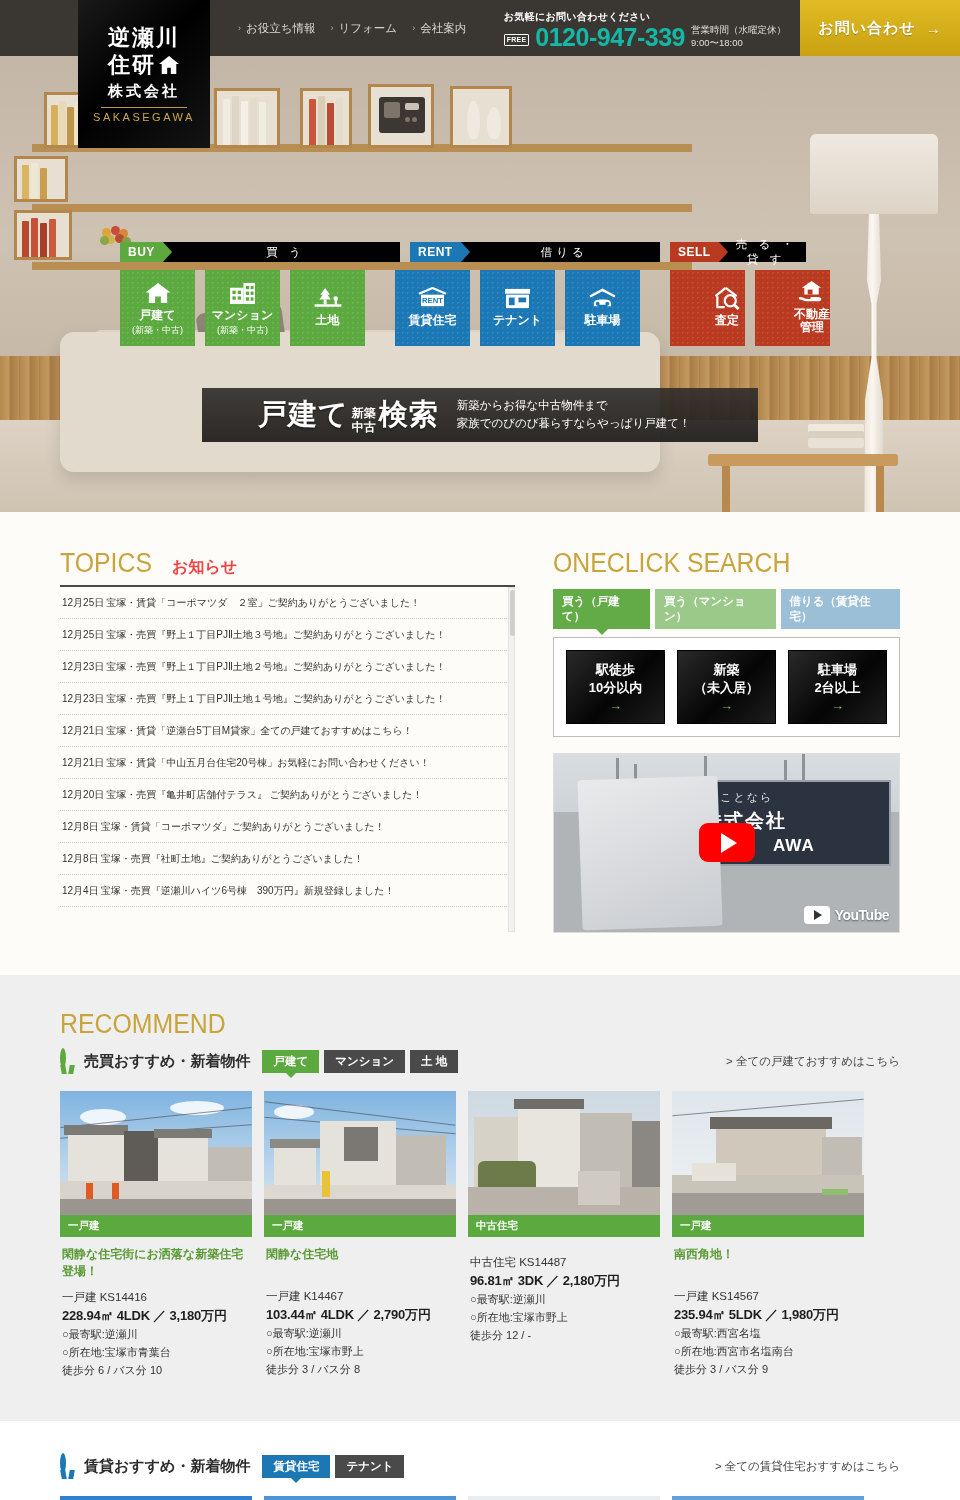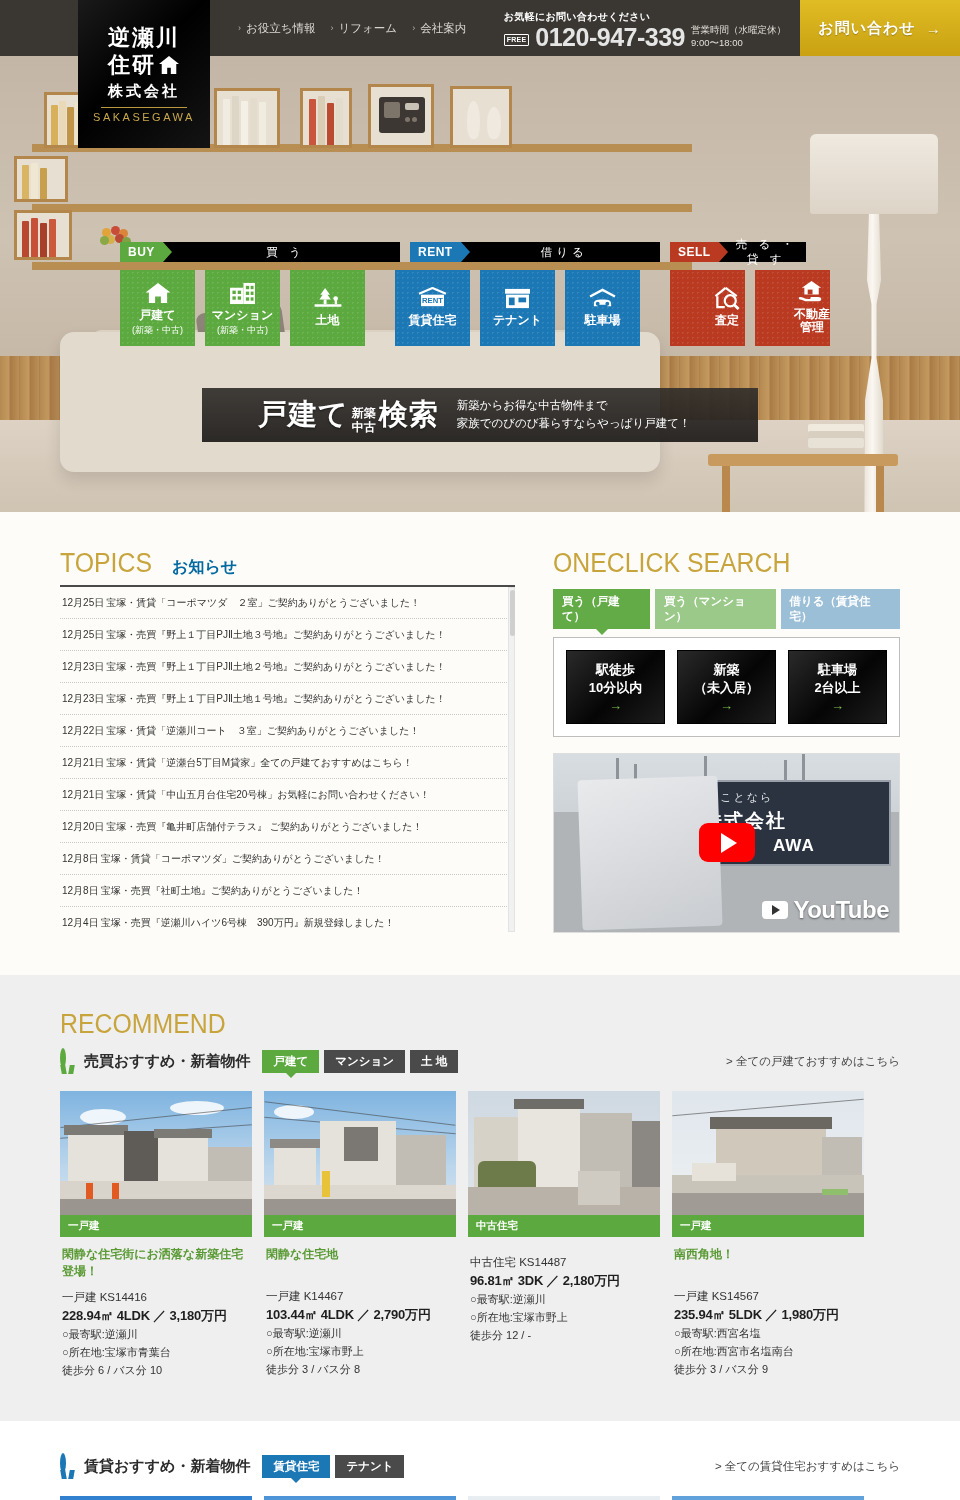--- a/index.html
+++ b/index.html
@@ -60,21 +60,21 @@
   }
   .tel-block{ text-align:left; padding-right:14px; padding-top:4px; }
   .tel-lead{ color:#fff; font-size:10px; font-weight:bold; letter-spacing:.3px; }
   .tel-row{ display:flex; align-items:flex-end; gap:6px; }
   .free-badge{
     border:1.5px solid #fff; color:#fff; font-size:7px; font-weight:bold;
     padding:0 2px; line-height:10px; border-radius:1px; margin-bottom:4px;
     letter-spacing:.2px;
   }
   .tel-num{
-    color:#e5e5e5; font-size:25px; font-weight:bold; letter-spacing:-0.5px;
+    color:#14b8a6; font-size:25px; font-weight:bold; letter-spacing:-0.5px;
     line-height:26px;
   }
   .tel-hours{ color:#e2ded7; font-size:9.5px; line-height:11px; margin-bottom:2px; }
   .contact-btn{
     background:linear-gradient(180deg,#e0bc24 0%,#c9a112 100%);
     color:#fff; font-weight:bold; font-size:15px;
     height:56px; width:160px;
     display:flex; align-items:center; justify-content:center; gap:10px;
     text-decoration:none; letter-spacing:1px;
     text-shadow:0 1px 1px rgba(0,0,0,.25);
@@ -180,21 +180,21 @@
   
   .band-top{ background:#fdfcf8; padding:28px 0 34px; }
   .container{ width:840px; margin:8px auto; }
   .cols{ display:flex; gap:38px; }
   .col-left{ width:455px; }
   .col-right{ width:347px; }
   .sec-head{ display:flex; align-items:baseline; gap:12px; }
   .sec-en{ font-size:27px; color:#c8a43c; letter-spacing:0px; font-weight:normal;
     font-family:"Liberation Sans Narrow","Liberation Sans",sans-serif; transform:scaleX(.92);
     transform-origin:left center; }
-  .sec-ja{ font-size:16px; font-weight:bold; color:#0369a1; }
+  .sec-ja{ font-size:16px; font-weight:bold; color:#ef4444; }
   .topics-rule{ height:2px; background:#4a4a4a; margin-top:6px; }
   .topics-list{ position:relative; height:345px; overflow:hidden; }
   .topic-row{
     border-bottom:1px dotted #c9c9c9; padding:9px 2px 8px;
     font-size:10px; color:#333; white-space:nowrap; overflow:hidden;
     display:flex; gap:2px; cursor:pointer;
   }
   .topic-date{ color:#333; }
   .scrollbar{
     position:absolute; right:0; top:0; width:7px; height:345px;
@@ -237,21 +237,21 @@
     background:linear-gradient(160deg,#e9eaec,#c9ccd0); border-radius:4px; transform:rotate(-2deg); }
   .vb-pole{ position:absolute; width:3px; background:#8e9399; }
   .yt-play{ position:absolute; left:50%; top:50%; width:56px; height:39px; margin:-20px 0 0 -28px;
     background:#ff0000; border-radius:9px; display:flex; align-items:center; justify-content:center; }
   .yt-play:after{ content:""; border-left:16px solid #fff; border-top:10px solid transparent;
     border-bottom:10px solid transparent; margin-left:4px; }
   .yt-logo{ position:absolute; right:10px; bottom:8px; display:flex; align-items:center; gap:5px; }
   .yt-logo .m{ width:26px; height:18px; background:#fff; border-radius:4px; position:relative; }
   .yt-logo .m:after{ content:""; position:absolute; left:10px; top:4px; border-left:8px solid #333;
     border-top:5px solid transparent; border-bottom:5px solid transparent; }
-  .yt-logo .w{ color:#fff; font-size:24px; font-weight:bold; letter-spacing:-.5px;
+  .yt-logo .w{ color:#fff; font-size:14px; font-weight:bold; letter-spacing:-.5px;
     text-shadow:0 1px 2px rgba(0,0,0,.5); }
 
   
   .band-rec{ background:#efefef; padding:26px 12px 34px; }
   .rec-en{ font-size:27px; color:#c8a43c;
     font-family:"Liberation Sans Narrow","Liberation Sans",sans-serif;
     transform:scaleX(.92); transform-origin:left center; }
   .rec-row{ display:flex; align-items:center; margin-top:10px; }
   .medal{ width:17px; height:22px; position:relative; margin-right:7px; }
   .medal .circ{ width:15px;height:15px;border:3px solid #5caa3f;border-radius:50%; }
@@ -596,24 +596,20 @@
             </div>
           <div class="topic-row">
               <span class="topic-date">12月23日</span>
               <span>宝塚・売買『野上１丁目PJⅡ土地２号地』ご契約ありがとうございました！</span>
             </div>
           <div class="topic-row">
               <span class="topic-date">12月23日</span>
               <span>宝塚・売買『野上１丁目PJⅡ土地１号地』ご契約ありがとうございました！</span>
             </div>
           <div class="topic-row">
-              <span class="topic-date">12月22日</span>
-              <span>宝塚・賃貸「逆瀬川コート　３室」ご契約ありがとうございました！</span>
-            </div>
-          <div class="topic-row">
               <span class="topic-date">12月21日</span>
               <span>宝塚・賃貸「逆瀬台5丁目M貸家」全ての戸建ておすすめはこちら！</span>
             </div>
           <div class="topic-row">
               <span class="topic-date">12月21日</span>
               <span>宝塚・賃貸「中山五月台住宅20号棟」お気軽にお問い合わせください！</span>
             </div>
           <div class="topic-row">
               <span class="topic-date">12月20日</span>
               <span>宝塚・売買『亀井町店舗付テラス』 ご契約ありがとうございました！</span>

